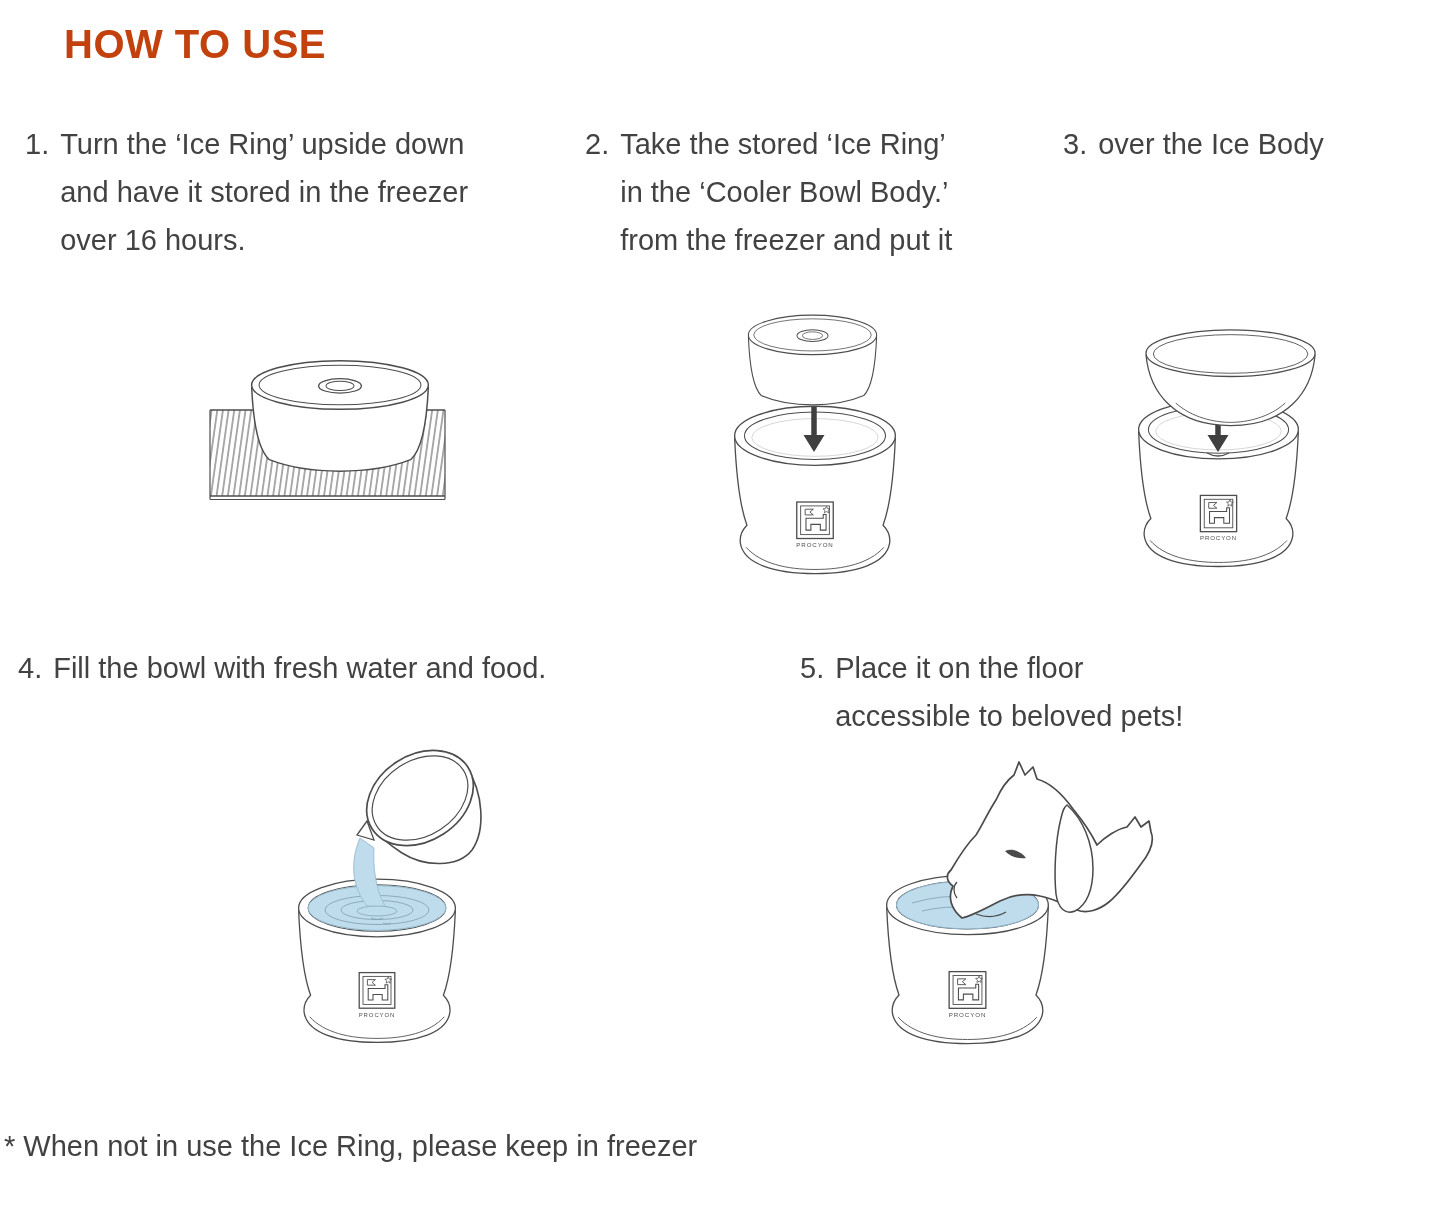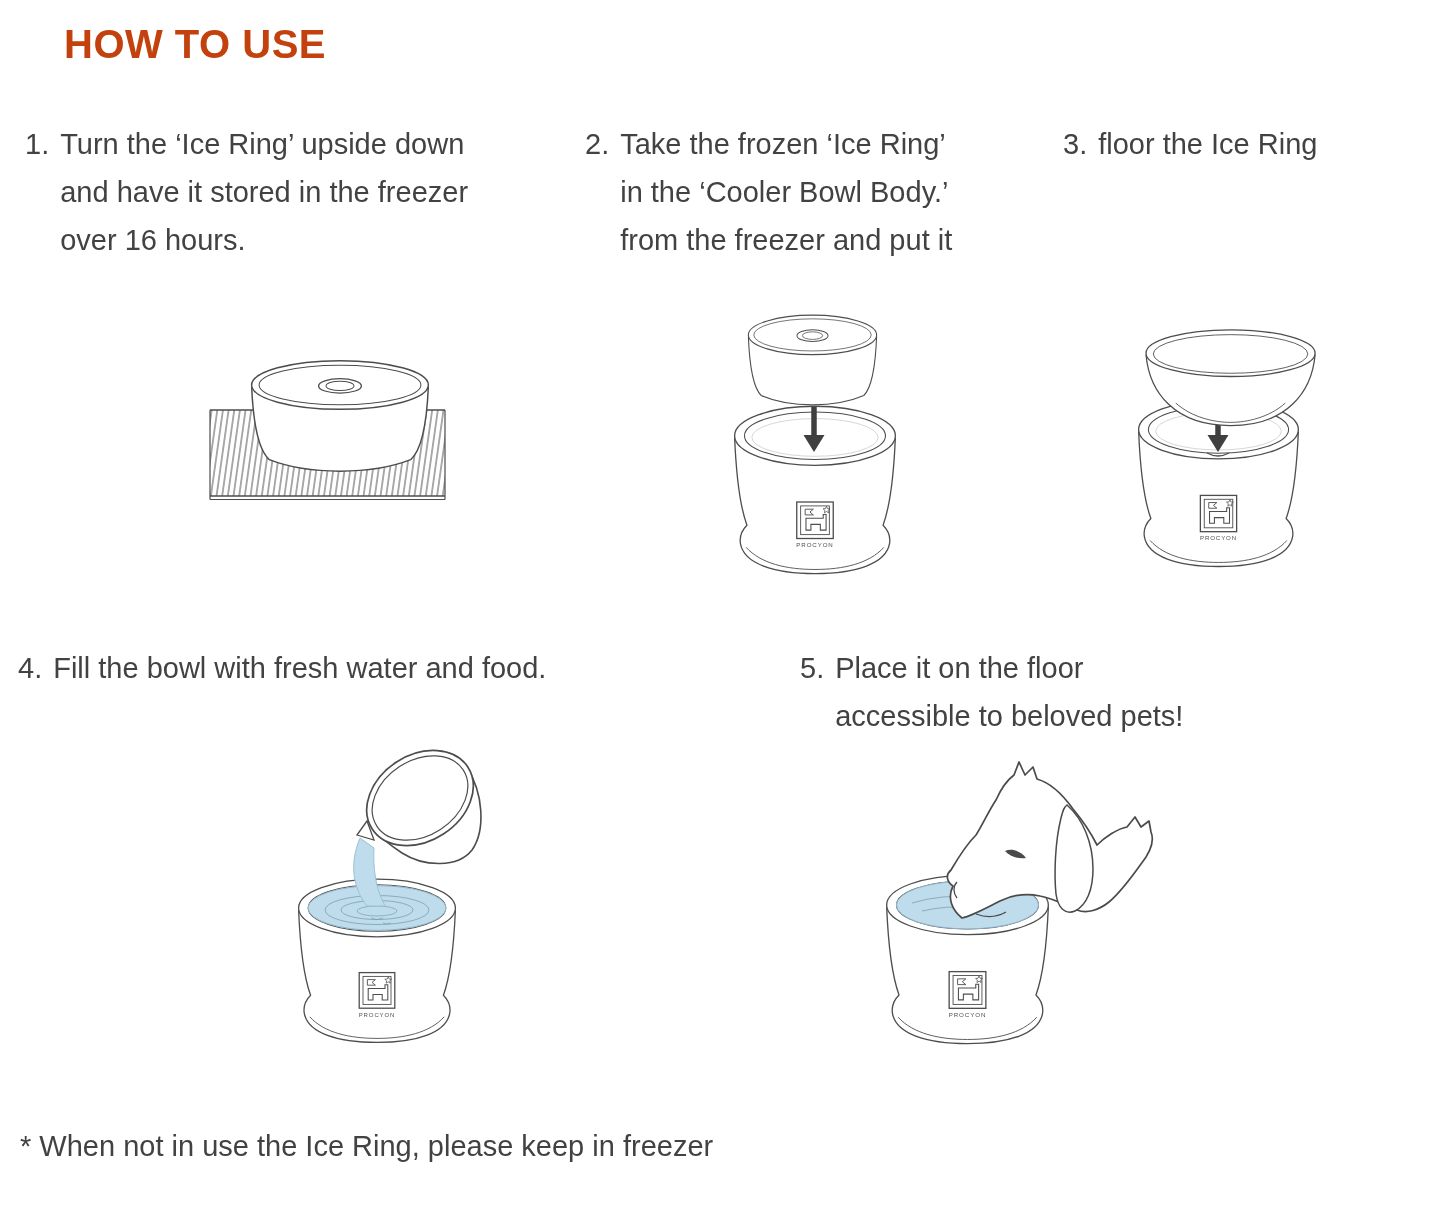--- a/index.html
+++ b/index.html
@@ -7,21 +7,21 @@
     position:relative;width:1445px;height:1227px;background:#ffffff;
     font-family:"Liberation Sans",sans-serif;color:#3f3f3f;overflow:hidden;
   }
   .title{
     position:absolute;left:21px;top:22px;font-size:40px;font-weight:700;
     color:#c2410c;letter-spacing:.5px;margin-left:43px;
   }
   .step{position:absolute;display:flex;font-size:29px;line-height:48px;color:#424242;}
   .step .num{flex:0 0 auto;margin-right:11px;white-space:nowrap;}
   .step .lines{display:flex;flex-direction:column;}
-  .footnote{position:absolute;left:20px;top:1124px;font-size:29px;line-height:44px;color:#424242;}
+  .footnote{position:absolute;left:4px;top:1124px;font-size:29px;line-height:44px;color:#424242;}
   .illus{position:absolute;}
   .illus svg{display:block;}
   .sprite{position:absolute;width:0;height:0;overflow:hidden;}
 </style>
 </head>
 <body>
 
 <div class="canvas">
 
   <svg class="sprite" aria-hidden="true">
@@ -79,30 +79,30 @@
     <span class="lines">
       <span>Turn the ‘Ice Ring’ upside down</span>
       <span>and have it stored in the freezer</span>
       <span>over 16 hours.</span>
     </span>
   </div>
 
   <div class="step" style="left:585px;top:120px;">
     <span class="num">2.</span>
     <span class="lines">
-      <span>Take the frozen ‘Ice Ring’</span>
+      <span>Take the stored ‘Ice Ring’</span>
       <span>in the ‘Cooler Bowl Body.’</span>
       <span>from the freezer and put it</span>
     </span>
   </div>
 
   <div class="step" style="left:1063px;top:120px;">
     <span class="num">3.</span>
     <span class="lines">
-      <span>floor the Ice Ring</span>
+      <span>over the Ice Body</span>
     </span>
   </div>
 
   <div class="step" style="left:18px;top:644px;">
     <span class="num">4.</span>
     <span class="lines">
       <span>Fill the bowl with fresh water and food.</span>
     </span>
   </div>
 

